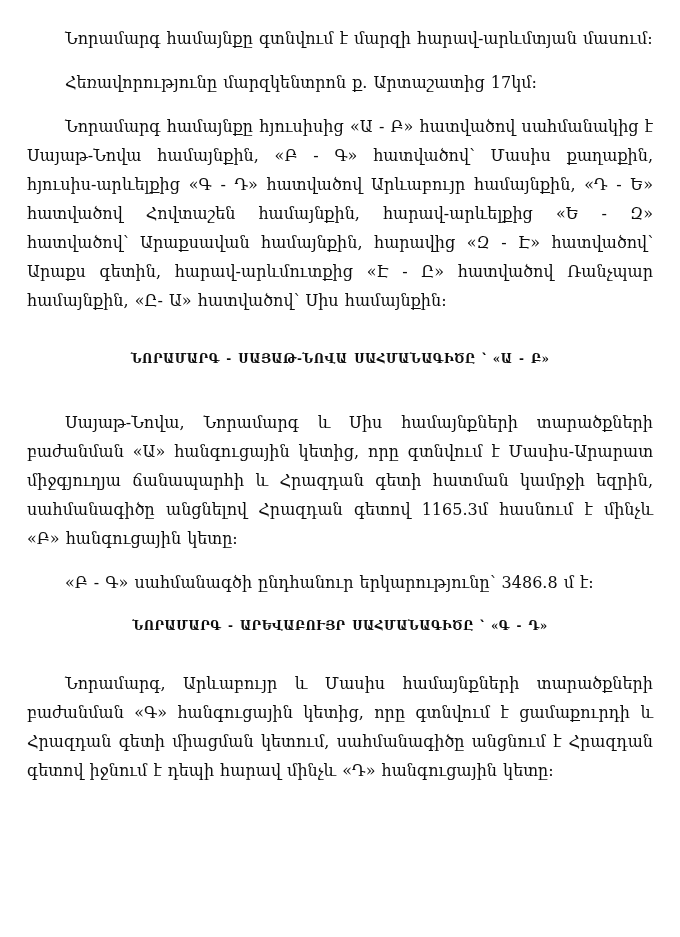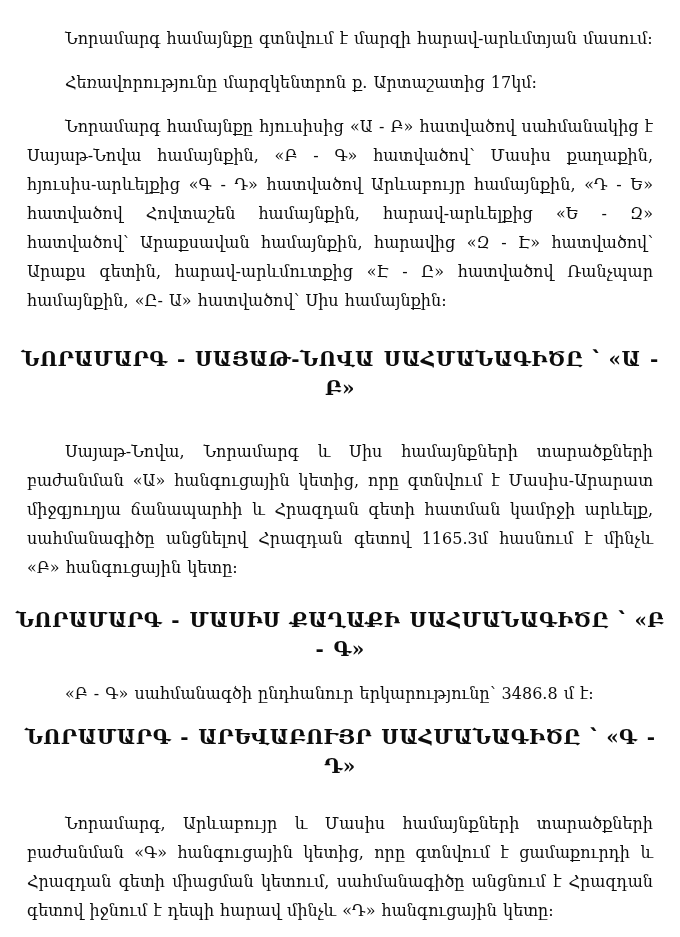--- a/index.html
+++ b/index.html
@@ -25,21 +25,21 @@
     font-size: 16px;
     line-height: 29px;
     text-indent: 38px;
     word-spacing: 1px;
   }
   p.just {
     text-align: justify;
   }
   h2.heading {
     margin: 0;
-    font-size: 20px;
+    font-size: 12px;
     line-height: 29px;
     font-weight: bold;
     text-align: center;
     letter-spacing: 0.4px;
     word-spacing: 2px;
   }
   h2.h-first   { margin-top: 30px; margin-bottom: 34px; }
   h2.h-second  { margin-top: 24px; margin-bottom: 14px; }
   h2.h-third   { margin-bottom: 28px; }
 </style>
@@ -49,24 +49,23 @@
 <div class="page">
 
   <p class="para">Նորամարգ համայնքը գտնվում է մարզի հարավ-արևմտյան մասում:</p>
 
   <p class="para">Հեռավորությունը մարզկենտրոն ք. Արտաշատից 17կմ:</p>
 
   <p class="para just">Նորամարգ համայնքը հյուսիսից «Ա - Բ» հատվածով սահմանակից է Սայաթ-Նովա համայնքին, «Բ - Գ» հատվածով՝ Մասիս քաղաքին, հյուսիս-արևելքից «Գ - Դ» հատվածով Արևաբույր համայնքին, «Դ - Ե» հատվածով Հովտաշեն համայնքին, հարավ-արևելքից «Ե - Զ» հատվածով՝ Արաքսավան համայնքին, հարավից «Զ - Է» հատվածով՝ Արաքս գետին, հարավ-արևմուտքից «Է - Ը» հատվածով Ռանչպար համայնքին, «Ը- Ա» հատվածով՝ Սիս համայնքին:</p>
 
   <h2 class="heading h-first">ՆՈՐԱՄԱՐԳ - ՍԱՅԱԹ-ՆՈՎԱ ՍԱՀՄԱՆԱԳԻԾԸ ՝ «Ա - Բ»</h2>
 
-  <p class="para just">Սայաթ-Նովա, Նորամարգ և Սիս համայնքների տարածքների բաժանման «Ա» հանգուցային կետից, որը գտնվում է Մասիս-Արարատ միջգյուղյա ճանապարհի և Հրազդան գետի հատման կամրջի արևելք, սահմանագիծը անցնելով Հրազդան գետով 1165.3մ հասնում է մինչև «Բ» հանգուցային կետը:</p>
+  <p class="para just">Սայաթ-Նովա, Նորամարգ և Սիս համայնքների տարածքների բաժանման «Ա» հանգուցային կետից, որը գտնվում է Մասիս-Արարատ միջգյուղյա ճանապարհի և Հրազդան գետի հատման կամրջի եզրին, սահմանագիծը անցնելով Հրազդան գետով 1165.3մ հասնում է մինչև «Բ» հանգուցային կետը:</p>
 
 
-  <h2 class="heading h-second">ՆՈՐԱՄԱՐԳ - ՄԱՍԻՍ ՔԱՂԱՔԻ ՍԱՀՄԱՆԱԳԻԾԸ ՝ «Բ - Գ»</h2>
 
 
   <p class="para">«Բ - Գ» սահմանագծի ընդհանուր երկարությունը՝ 3486.8 մ է:</p>
 
   <h2 class="heading h-third">ՆՈՐԱՄԱՐԳ - ԱՐԵՎԱԲՈՒՅՐ ՍԱՀՄԱՆԱԳԻԾԸ ՝ «Գ - Դ»</h2>
 
   <p class="para just">Նորամարգ, Արևաբույր և Մասիս համայնքների տարածքների բաժանման «Գ» հանգուցային կետից, որը գտնվում է ցամաքուրդի և Հրազդան գետի միացման կետում, սահմանագիծը անցնում է Հրազդան գետով իջնում է դեպի հարավ մինչև «Դ» հանգուցային կետը:</p>
 
 </div>
 

